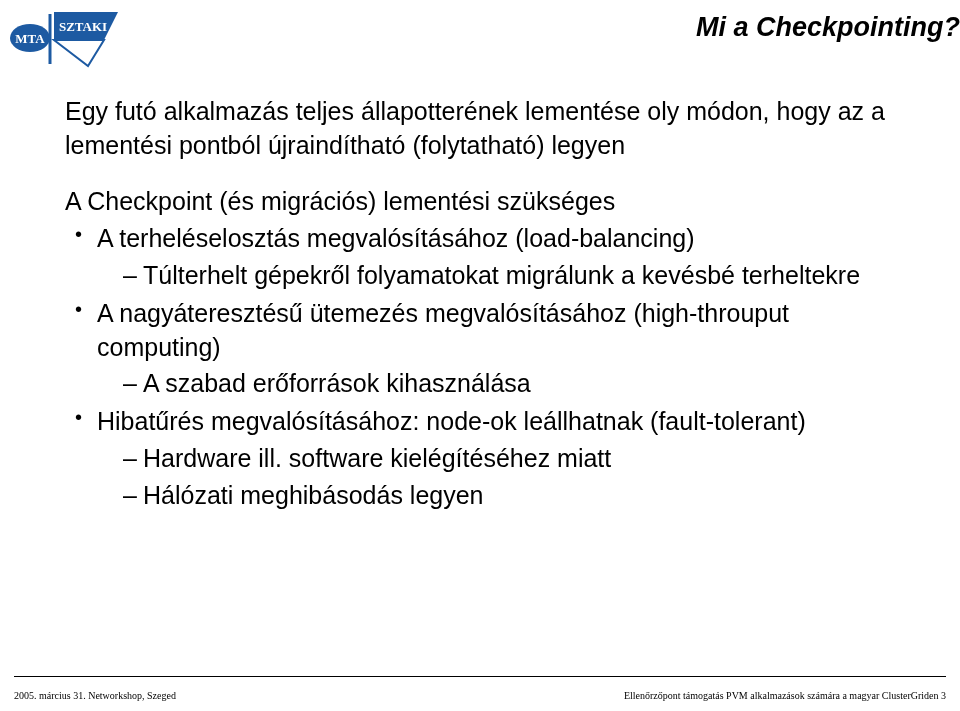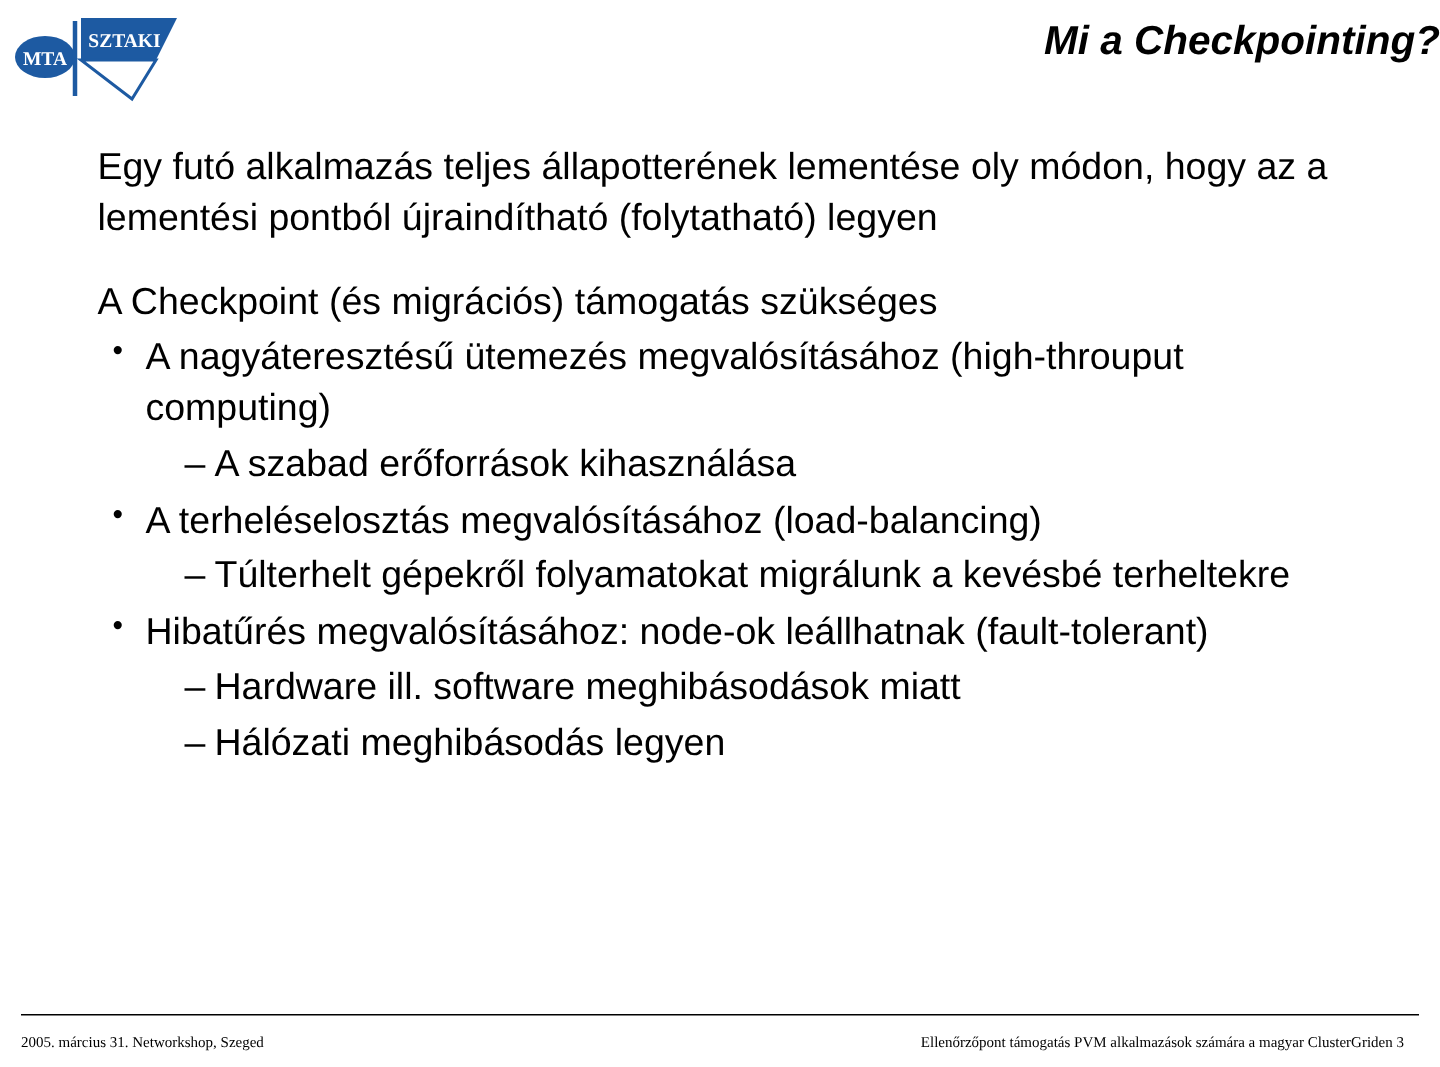--- a/index.html
+++ b/index.html
@@ -104,21 +104,21 @@
     height: 0;
     border-top: 1px solid #000;
   }
   .footer-left {
     position: absolute;
     left: 0;
     bottom: 0;
   }
   .footer-right {
     position: absolute;
-    right: 10px;
+    right: 0;
     bottom: 0;
   }
 </style>
 </head>
 <body>
 
 <div class="slide">
 
   <div class="logo">
     <svg width="120" height="60" viewBox="0 0 120 60">
@@ -128,39 +128,39 @@
       <polygon points="46,32 96,32 80,58" fill="none" stroke="#1d5aa2" stroke-width="2"></polygon>
       <line x1="42" y1="6" x2="42" y2="56" stroke="#1d5aa2" stroke-width="3"></line>
       <text x="75" y="23" text-anchor="middle" fill="#ffffff" font-family="Times New Roman, serif" font-size="13" font-weight="bold">SZTAKI</text>
     </svg>
   </div>
 
   <div class="title">Mi a Checkpointing?</div>
 
   <div class="body">
     <div class="intro">Egy futó alkalmazás teljes állapotterének lementése oly módon, hogy az a lementési pontból újraindítható (folytatható) legyen</div>
-    <div class="sub-heading">A Checkpoint (és migrációs) támogatás szükséges</div>
+    <div class="sub-heading">A Checkpoint (és migrációs) lementési szükséges</div>
 
     <ul class="level1">
+      <li>
+        <span>A terheléselosztás megvalósításához (load-balancing)</span>
+        <ul class="level2">
+          <li><span>Túlterhelt gépekről folyamatokat migrálunk a kevésbé terheltekre</span></li>
+        </ul>
+      </li>
       <li>
         <span>A nagyáteresztésű ütemezés megvalósításához (high-throuput computing)</span>
         <ul class="level2">
           <li><span>A szabad erőforrások kihasználása</span></li>
         </ul>
       </li>
       <li>
-        <span>A terheléselosztás megvalósításához (load-balancing)</span>
-        <ul class="level2">
-          <li><span>Túlterhelt gépekről folyamatokat migrálunk a kevésbé terheltekre</span></li>
-        </ul>
-      </li>
-      <li>
         <span>Hibatűrés megvalósításához: node-ok leállhatnak (fault-tolerant)</span>
         <ul class="level2">
-          <li><span>Hardware ill. software meghibásodások miatt</span></li>
+          <li><span>Hardware ill. software kielégítéséhez miatt</span></li>
           <li><span>Hálózati meghibásodás legyen</span></li>
         </ul>
       </li>
     </ul>
   </div>
 
   <div class="footer-rule"></div>
   <div class="footer">
     <div class="footer-left">2005. március 31. Networkshop, Szeged</div>
     <div class="footer-right">Ellenőrzőpont támogatás PVM alkalmazások számára a magyar ClusterGriden 3</div>

